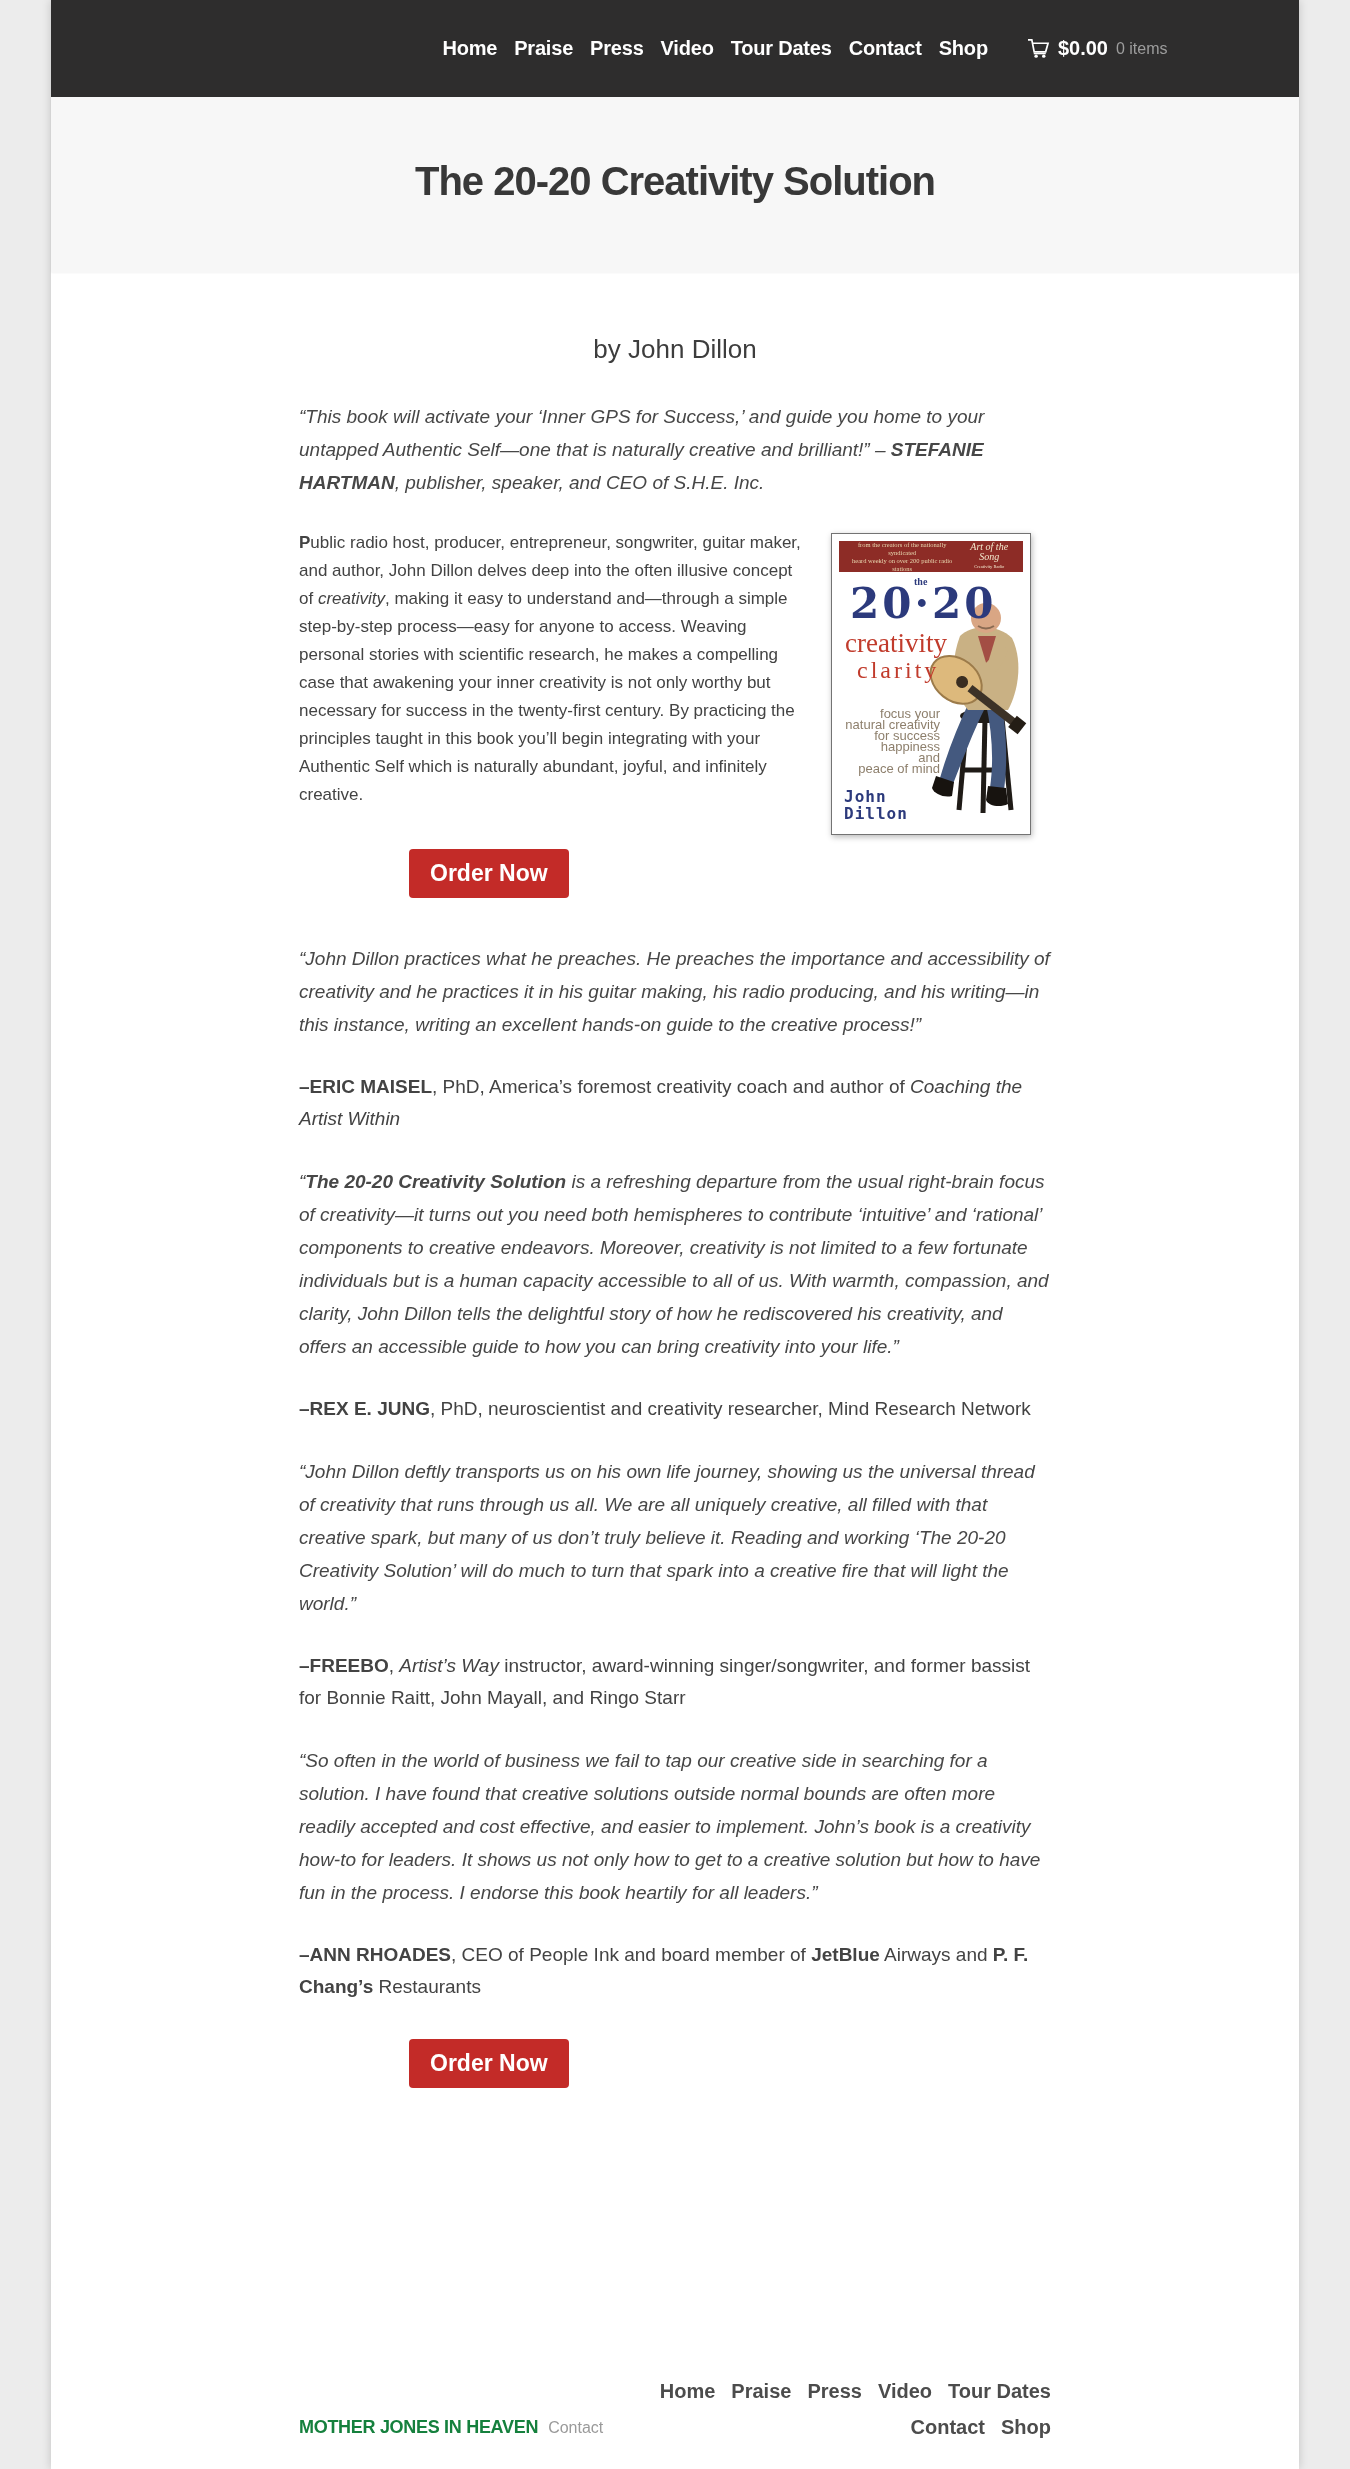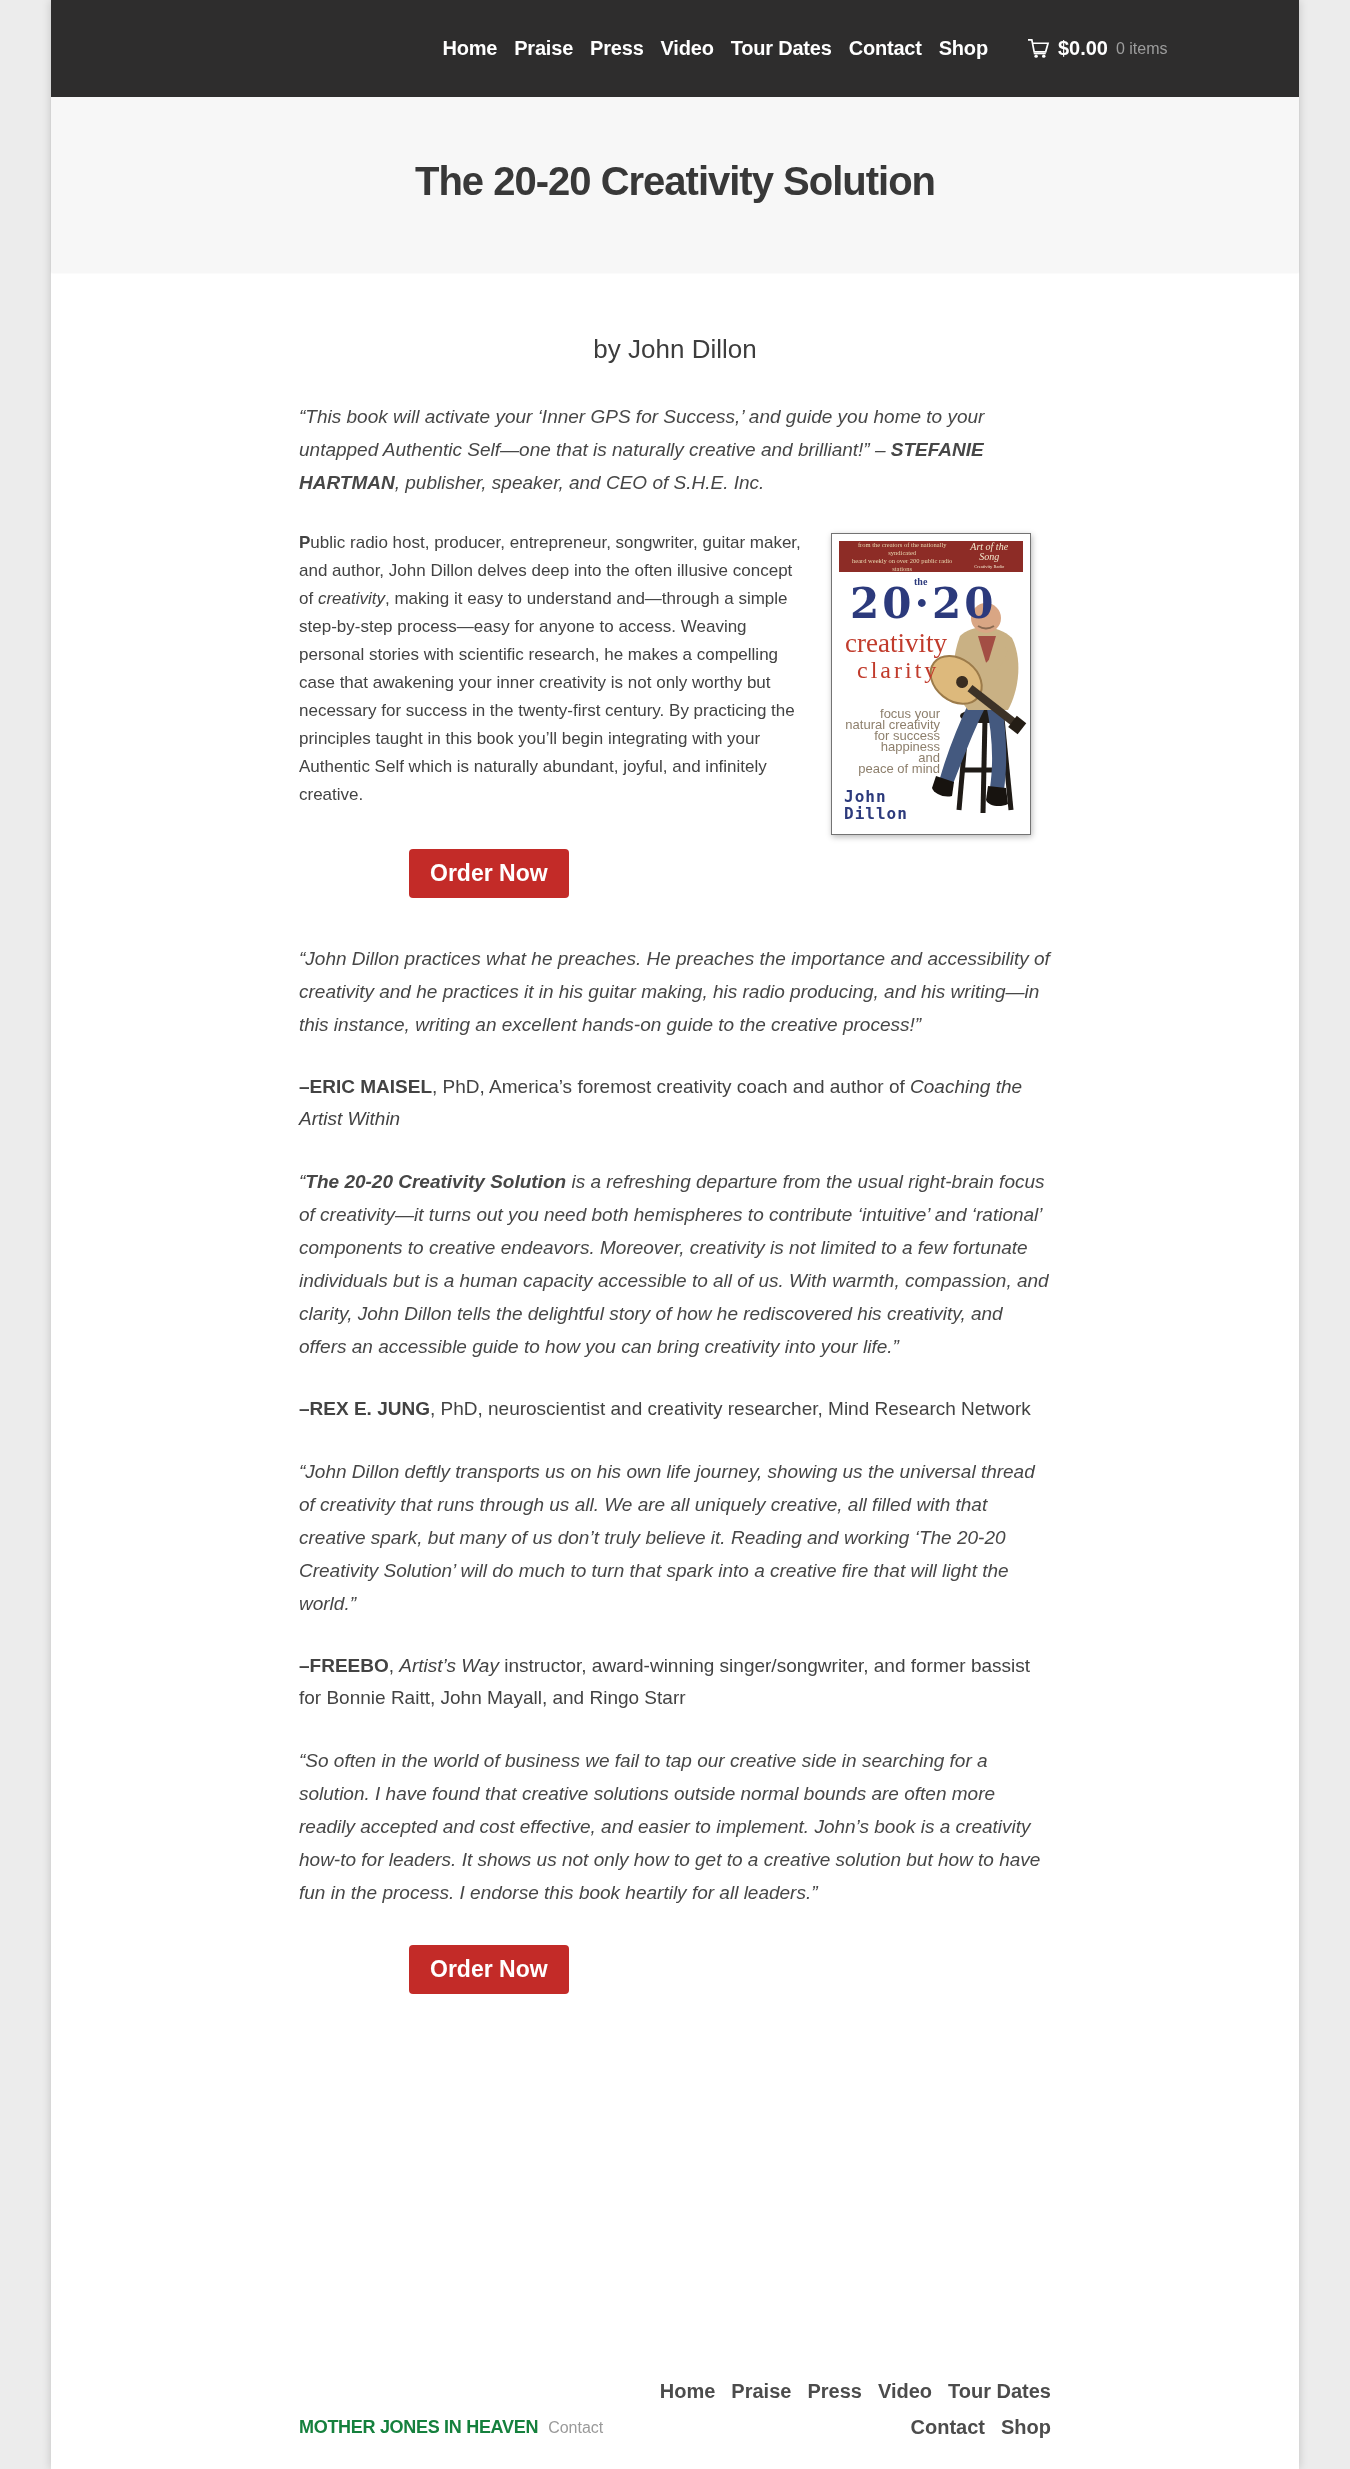--- a/index.html
+++ b/index.html
@@ -225,20 +225,21 @@
       </div>
 
       <div id="testimonials">
           <p class="quote"><span class="seg-i">“John Dillon practices what he preaches. He preaches the importance and accessibility of creativity and he practices it in his guitar making, his radio producing, and his writing—in this instance, writing an excellent hands-on guide to the creative process!”</span></p>
           <p class="attr"><span class="seg-b">–ERIC MAISEL</span><span>, PhD, America’s foremost creativity coach and author of </span><span class="seg-i">Coaching the Artist Within</span></p>
           <p class="quote"><span class="seg-i">“</span><span class="seg-bi">The 20-20 Creativity Solution</span><span class="seg-i"> is a refreshing departure from the usual right-brain focus of creativity—it turns out you need both hemispheres to contribute ‘intuitive’ and ‘rational’ components to creative endeavors. Moreover, creativity is not limited to a few fortunate individuals but is a human capacity accessible to all of us. With warmth, compassion, and clarity, John Dillon tells the delightful story of how he rediscovered his creativity, and offers an accessible guide to how you can bring creativity into your life.”</span></p>
           <p class="attr"><span class="seg-b">–REX E. JUNG</span><span>, PhD, neuroscientist and creativity researcher, Mind Research Network</span></p>
           <p class="quote"><span class="seg-i">“John Dillon deftly transports us on his own life journey, showing us the universal thread of creativity that runs through us all. We are all uniquely creative, all filled with that creative spark, but many of us don’t truly believe it. Reading and working ‘The 20-20 Creativity Solution’ will do much to turn that spark into a creative fire that will light the world.”</span></p>
           <p class="attr"><span class="seg-b">–FREEBO</span><span>, </span><span class="seg-i">Artist’s Way</span><span> instructor, award-winning singer/songwriter, and former bassist for Bonnie Raitt, John Mayall, and Ringo Starr</span></p>
           <p class="quote"><span class="seg-i">“So often in the world of business we fail to tap our creative side in searching for a solution. I have found that creative solutions outside normal bounds are often more readily accepted and cost effective, and easier to implement. John’s book is a creativity how-to for leaders. It shows us not only how to get to a creative solution but how to have fun in the process. I endorse this book heartily for all leaders.”</span></p>
+          <p class="attr"><span class="seg-b">–ANN RHOADES</span><span>, CEO of People Ink and board member of </span><span class="seg-b">JetBlue</span><span> Airways and </span><span class="seg-b">P. F. Chang’s</span><span> Restaurants</span></p>
         </div>
 
       <div class="order-row second">
         <a class="order-btn">Order Now</a>
       </div>
 
     </div>
   </main>
 
   <footer>

